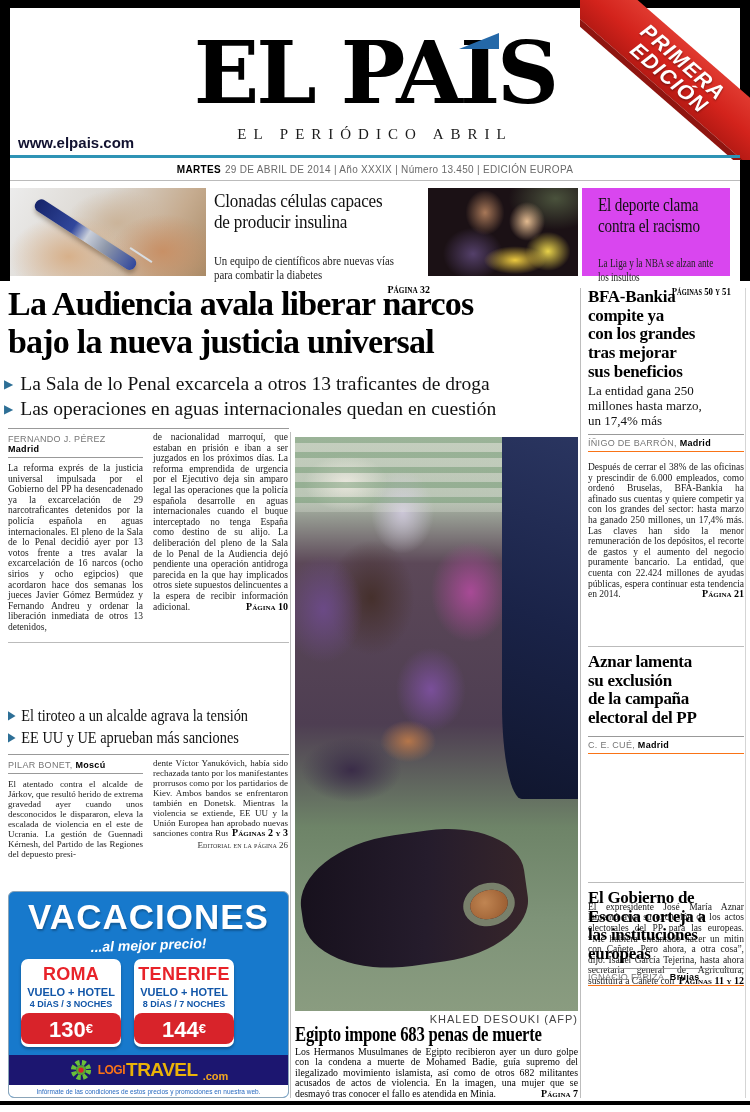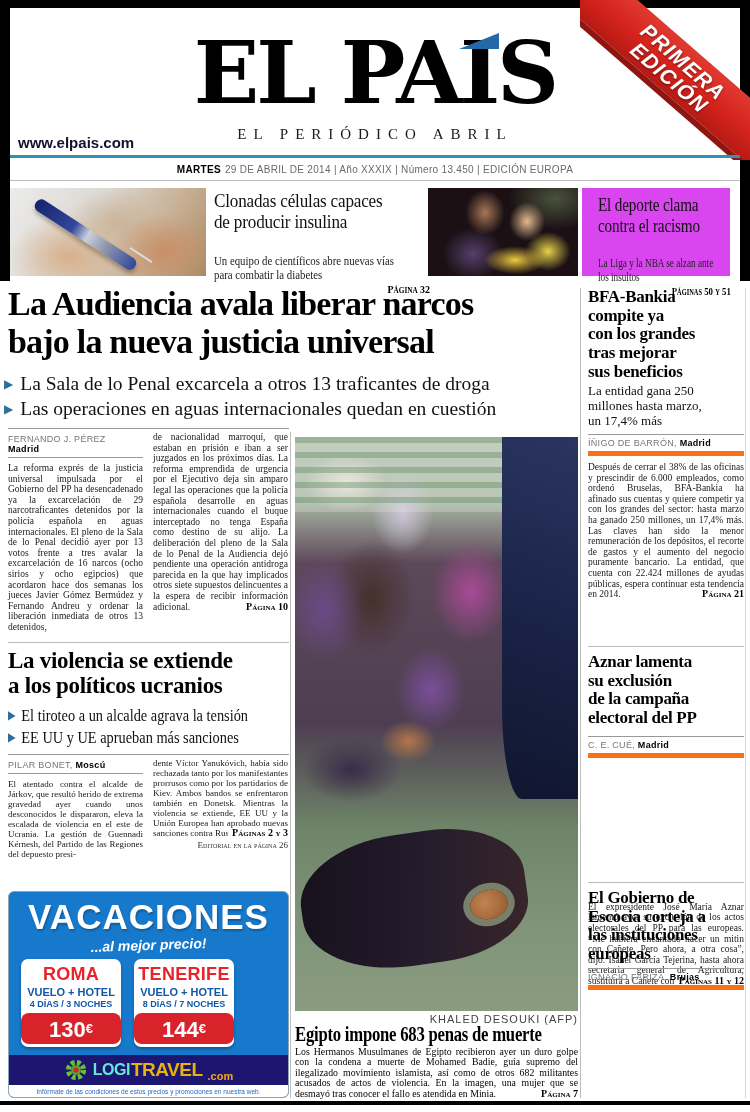--- a/index.html
+++ b/index.html
@@ -126,21 +126,21 @@
   }
   .body-txt .page-ref { position:absolute; right:0; bottom:0; font-size:10px; background:#fff; padding-left:4px;margin-top:20px; }
   .byline {
     font-family:"Liberation Sans", sans-serif; font-size:9px; letter-spacing:.3px;
     color:#757575; border-bottom:1px solid #999; padding:2px 0 3px; margin-bottom:5px;
   }
   .byline .place { font-weight:bold; color:#000; }
   .byline.two .place { display:block; }
   .byline-solo {
     font-family:"Liberation Sans", sans-serif; font-size:9px; letter-spacing:.3px; color:#757575;
-    border-top:1px solid #999; border-bottom:5px solid #f97316; padding:3px 0;
+    border-top:1px solid #999; border-bottom:1px solid #f97316; padding:3px 0;
   }
   .byline-solo .place { font-weight:bold; color:#000; }
   .ed-ref { text-align:right; font-variant:small-caps; font-size:9px; color:#333; margin-top:2px; }
 
   
   .rc { left:588px; width:156px; }
   .rc-headline { position:absolute; font-size:17px; line-height:1.1; }
   .rc-sub { position:absolute; font-size:13px; line-height:1.16; color:#111; white-space:pre-line; }
 
   
@@ -213,21 +213,21 @@
   .offer .dur { color:#1256a8; font-weight:bold; font-size:9px; margin-top:1px; }
   .price {
     margin:4px auto 0; width:100px; height:31px; background:#d8232a; border-radius:8px;
     color:#fff; font-weight:bold; font-size:22px; line-height:31px;
   }
   .price .cur { font-size:13px; vertical-align:4px; }
   .ad-brandbar {
     position:absolute; left:0; right:0; top:163px; height:30px; background:#1c1670;
     display:flex; align-items:center; justify-content:center; gap:5px;
   }
-  .brand-logi { color:#5eead4; font-weight:bold; font-size:16px; letter-spacing:-0.5px; }
+  .brand-logi { color:#f97316; font-weight:bold; font-size:12px; letter-spacing:-0.5px; }
   .brand-travel { color:#eab308; font-weight:bold; font-size:19px; letter-spacing:-0.5px; margin-left:-4px; }
   .brand-com { color:#f2a71f; font-weight:bold; font-size:11px; align-self:flex-end; margin-bottom:3px; }
   .ad-strip {
     position:absolute; left:0; right:0; top:193px; height:14px; background:#fff;
     text-align:center; font-size:6.5px; color:#2a6bc0; line-height:14px;
   }
 </style>
 </head>
 <body>
 
@@ -304,22 +304,20 @@
     </div>
     <div class="acol">
       <div class="body-txt">
         <span>de nacionalidad marroquí, que estaban en prisión e iban a ser juzgados en los próximos días. La reforma emprendida de urgencia por el Ejecutivo deja sin amparo legal las operaciones que la policía española desarrolle en aguas internacionales cuando el buque interceptado no tenga España como destino de su alijo. La deliberación del pleno de la Sala de lo Penal de la Audiencia dejó pendiente una operación antidroga parecida en la que hay implicados otros siete supuestos delincuentes a la espera de recibir información adicional.</span>
         <span class="page-ref">Página 10</span>
       </div>
     </div>
   </div>
 
   <div class="h-rule" style="left:8px; top:642px; width:281px; background:#bbb;"></div>
-  <div class="sec-headline" style="position:absolute; left:8px; top:648px; width:282px; font-size:23px; line-height:1.1;">La violencia se extiende
-a los políticos ucranios</div>
 
   <div class="bullets sqz" style="left:8px; top:704px; width:342px; transform:scaleX(0.82); font-size:17.5px;">
     <span class="bullet-row"><span class="arrow">▶</span><span>El tiroteo a un alcalde agrava la tensión</span></span>
     <span class="bullet-row"><span class="arrow">▶</span><span>EE UU y UE aprueban más sanciones</span></span>
   </div>
 
   <div class="article" style="left:8px; top:754px; width:281px;">
     <div class="acol">
       <div class="byline">
         <span>PILAR BONET,</span>

